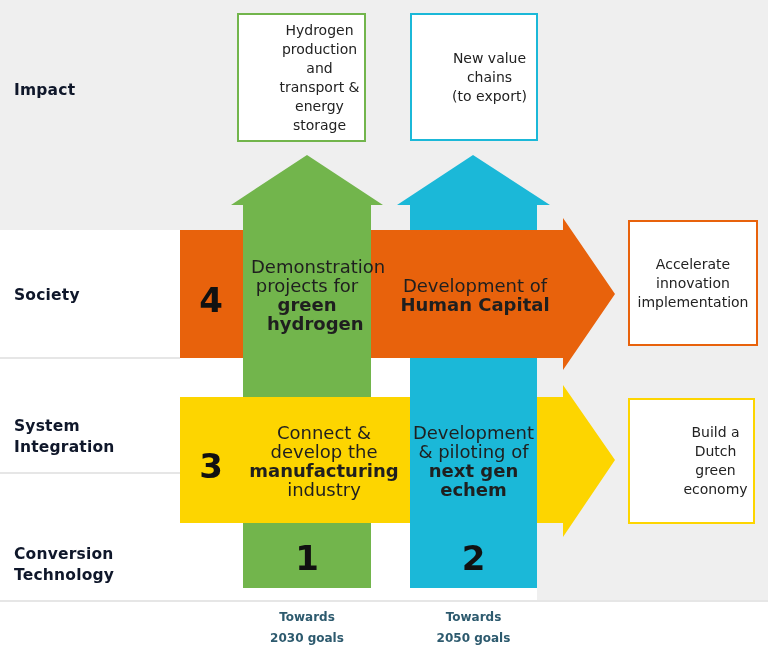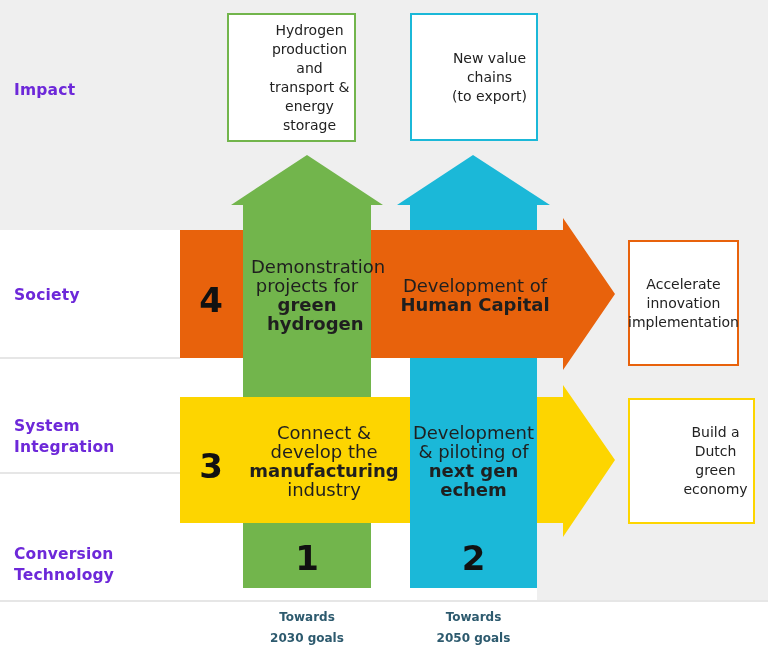--- a/index.html
+++ b/index.html
@@ -2,21 +2,21 @@
 <html><head>
 <meta charset="utf-8">
 <style>
   html, body { margin:0; padding:0; }
   body { width:768px; height:666px; position:relative; overflow:hidden; background:#ffffff;
          font-family:"DejaVu Sans", sans-serif; color:#1a1a1a; }
   .abs { position:absolute; }
   .bg-top { left:0; top:0; width:768px; height:230px; background:#efefef; }
   .bg-right { left:537px; top:230px; width:231px; height:370px; background:#efefef; }
   .hline { height:2px; background:#e6e6e6; }
-  .row-label { left:14px; font-weight:bold; font-size:15.5px; line-height:21px; color:#6d28d9; letter-spacing:0.2px; }
+  .row-label { left:14px; font-weight:bold; font-size:15.5px; line-height:21px; color:#0f172a; letter-spacing:0.2px; }
   svg.shapes { position:absolute; left:0; top:0; }
   .box { background:#fff; box-sizing:border-box; display:flex; align-items:center; justify-content:center;
          text-align:center; font-size:14px; line-height:19px; color:#222; }
   .txt { text-align:center; font-size:18px; line-height:19px; color:#1f1f1f; display:flex; flex-direction:column; align-items:center; justify-content:center; }
   .txt b { font-weight:bold; }
   .num { font-weight:bold; font-size:34px; color:#111; text-align:center; }
   .goal { text-align:center; font-weight:bold; font-size:12px; line-height:21px; color:#2d5a6e; }
 </style>
 </head>
 <body>
@@ -49,36 +49,36 @@
   <polygon id="arrow-blue" points="410,588 410,205 397,205 473,155 550,205 537,205 537,588" fill="#1bb8d8"></polygon>
 
   <polygon id="arrow-orange" points="180,230 563,230 563,218 615,294 563,370 563,358 180,358" fill="#e8620c"></polygon>
 
   <polygon id="arrow-yellow" points="180,397 563,397 563,385 615,460 563,537 563,523 180,523" fill="#fdd500"></polygon>
 
   <rect id="green-over" x="243" y="230" width="128" height="128" fill="#72b54c"></rect>
   <rect id="blue-over" x="410" y="397" width="127" height="126" fill="#1bb8d8"></rect>
 </svg>
 
-<div class="abs box" id="box-green" style="left: 227px; top: 13px; width: 129px; height: 129px; border: 2px solid rgb(114, 181, 76); padding-left: 36px;">
+<div class="abs box" id="box-green" style="left: 237px; top: 13px; width: 129px; height: 129px; border: 2px solid rgb(114, 181, 76); padding-left: 36px;">
   <div>
     <div>Hydrogen</div>
     <div>production and</div>
     <div>transport &amp;</div>
     <div>energy storage</div>
   </div>
 </div>
 <div class="abs box" id="box-blue" style="left: 410px; top: 13px; width: 128px; height: 128px; border: 2px solid rgb(27, 184, 216); padding-left: 31px;">
   <div>
     <div>New value</div>
     <div>chains</div>
     <div>(to export)</div>
   </div>
 </div>
-<div class="abs box" id="box-orange" style="left: 628px; top: 240px; width: 111px; height: 126px; border: 2px solid rgb(232, 98, 12);">
+<div class="abs box" id="box-orange" style="left: 628px; top: 220px; width: 130px; height: 126px; border: 2px solid rgb(232, 98, 12);">
   <div>
     <div>Accelerate</div>
     <div>innovation</div>
     <div>implementation</div>
   </div>
 </div>
 <div class="abs box" id="box-yellow" style="left: 628px; top: 398px; width: 127px; height: 126px; border: 2px solid rgb(253, 213, 0); padding-left: 48px;">
   <div>
     <div>Build a</div>
     <div>Dutch green</div>

